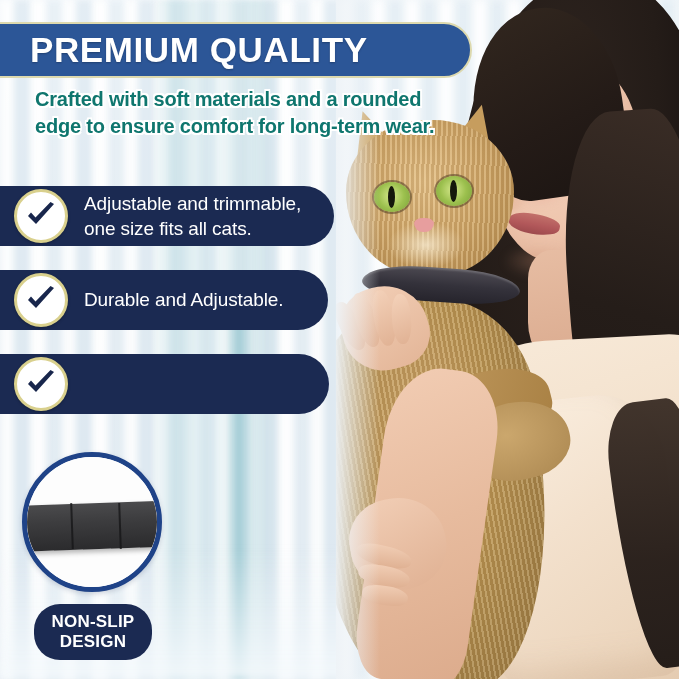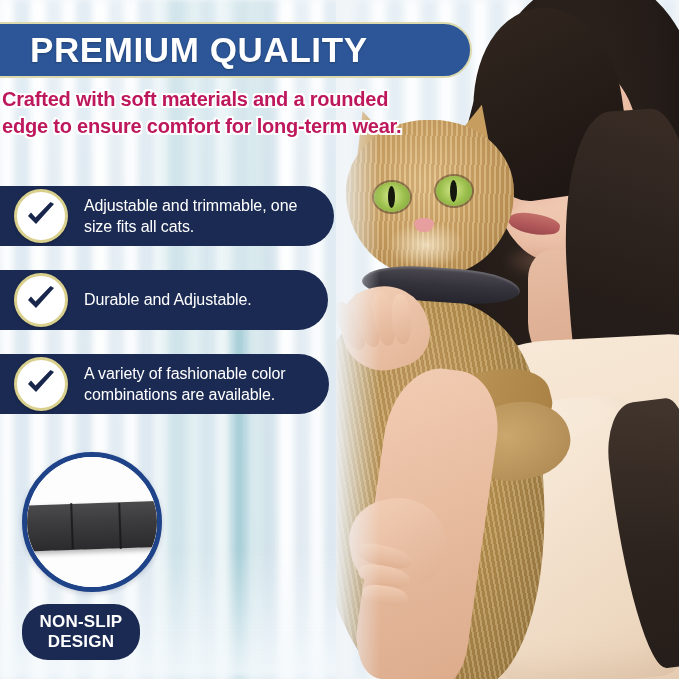--- a/index.html
+++ b/index.html
@@ -360,26 +360,26 @@
     font-size: 35px;
     font-weight: bold;
     letter-spacing: 0.6px;
     white-space: nowrap;
     text-shadow: 0 1px 2px rgba(0,0,0,0.25);
   }
 
   
   .subtitle {
     position: absolute;
-    left: 2px; top: 86px;
+    left: 35px; top: 86px;
     width: 420px;
     font-size: 20px;
     font-weight: bold;
     line-height: 1.36;
-    color: #be185d;
+    color: #0f766e;
     letter-spacing: -0.2px;
     text-shadow:
       -1.6px -1.6px 0 #ffffff,  1.6px -1.6px 0 #ffffff,
       -1.6px  1.6px 0 #ffffff,  1.6px  1.6px 0 #ffffff,
       -1.6px 0 0 #ffffff, 1.6px 0 0 #ffffff,
        0 -1.6px 0 #ffffff, 0 1.6px 0 #ffffff;
   }
 
   
   .feature {
@@ -403,21 +403,21 @@
     background: #ffffff;
     border: 3px solid #d9d08d;
     box-shadow: 0 1px 3px rgba(0,0,0,0.25);
     display: flex; align-items: center; justify-content: center;
   }
   .check-badge svg { width: 34px; height: 34px; display: block; }
 
   .feature-text {
     margin-left: 114px;
     color: #ffffff;
-    font-size: 16px;
+    font-size: 19px;
     line-height: 1.32;
     font-weight: 500;
     letter-spacing: -0.1px;
     padding-right: 12px;
   }
 
   
   .circ-wrap { position: absolute; }
   .circ-wrap.c1 { left: 22px; top: 452px; }
   .circ-wrap.c2 { left: 197px; top: 452px; }
@@ -461,21 +461,21 @@
     border-radius: 26px;
     color: #ffffff;
     font-size: 17px;
     font-weight: bold;
     line-height: 1.18;
     text-align: center;
     padding: 8px 14px;
     letter-spacing: 0.2px;
     white-space: pre-line;
   }
-  .circ-label.l1 { left: 0; width: 118px; text-align: center; }
+  .circ-label.l1 { left: 12px; width: 118px; text-align: center; }
   .circ-label.l2 { left: -22px; width: 185px; }
 </style>
 </head>
 <body>
 
 <div id="stage">
 
   <div class="bg-base"></div>
   <div class="bg-stripes"></div>
   <div class="bg-glass"></div>
@@ -558,21 +558,20 @@
     </span>
     <span class="feature-text">Durable and Adjustable.</span>
   </div>
 
   <div class="feature f-c">
     <span class="check-badge">
       <svg viewBox="0 0 34 34" aria-hidden="true">
         <path d="M4 17 L12 25 L30 5 L26.5 3 L11.5 18.5 L7 13.5 Z" fill="#18264c"></path>
       </svg>
     </span>
-    <span class="feature-text">A variety of fashionable color combinations are available.</span>
   </div>
 
   <div class="circ-wrap c1">
     <div class="circ">
       <div class="circ-inner"></div>
       <div class="strap"></div>
       <div class="strap-seam s1"></div>
       <div class="strap-seam s2"></div>
     </div>
     <div class="circ-label l1">NON-SLIP

